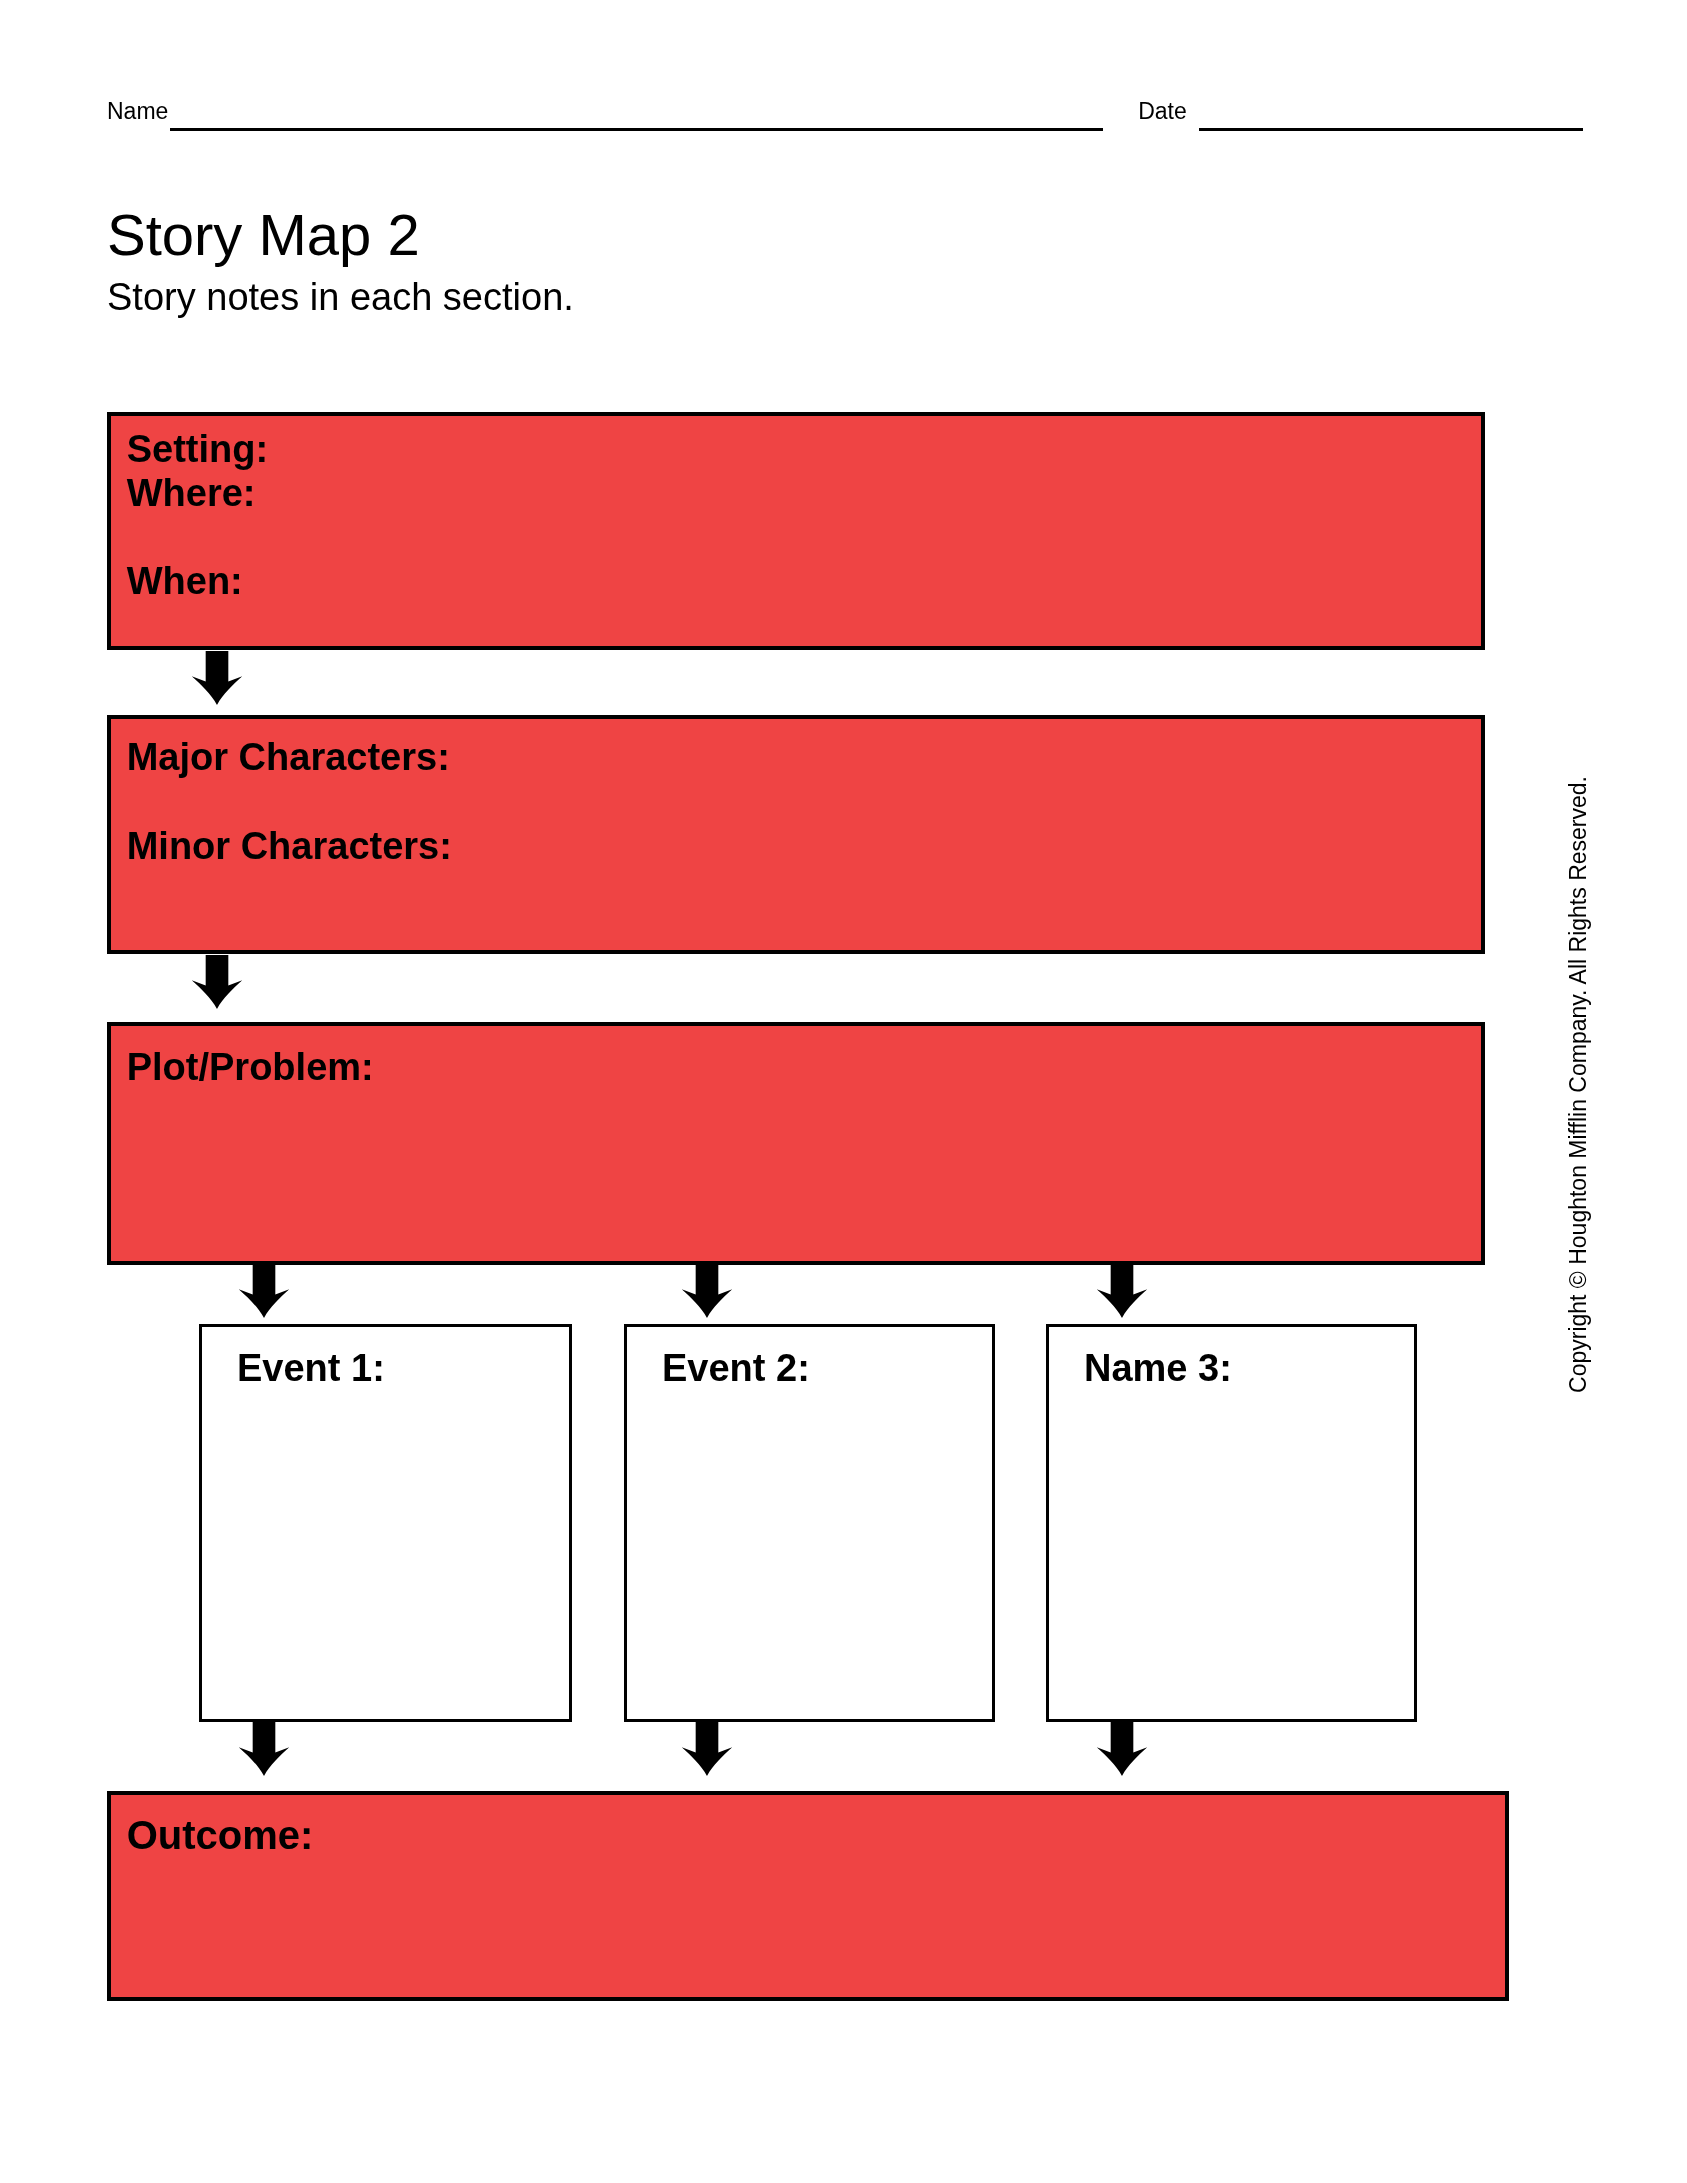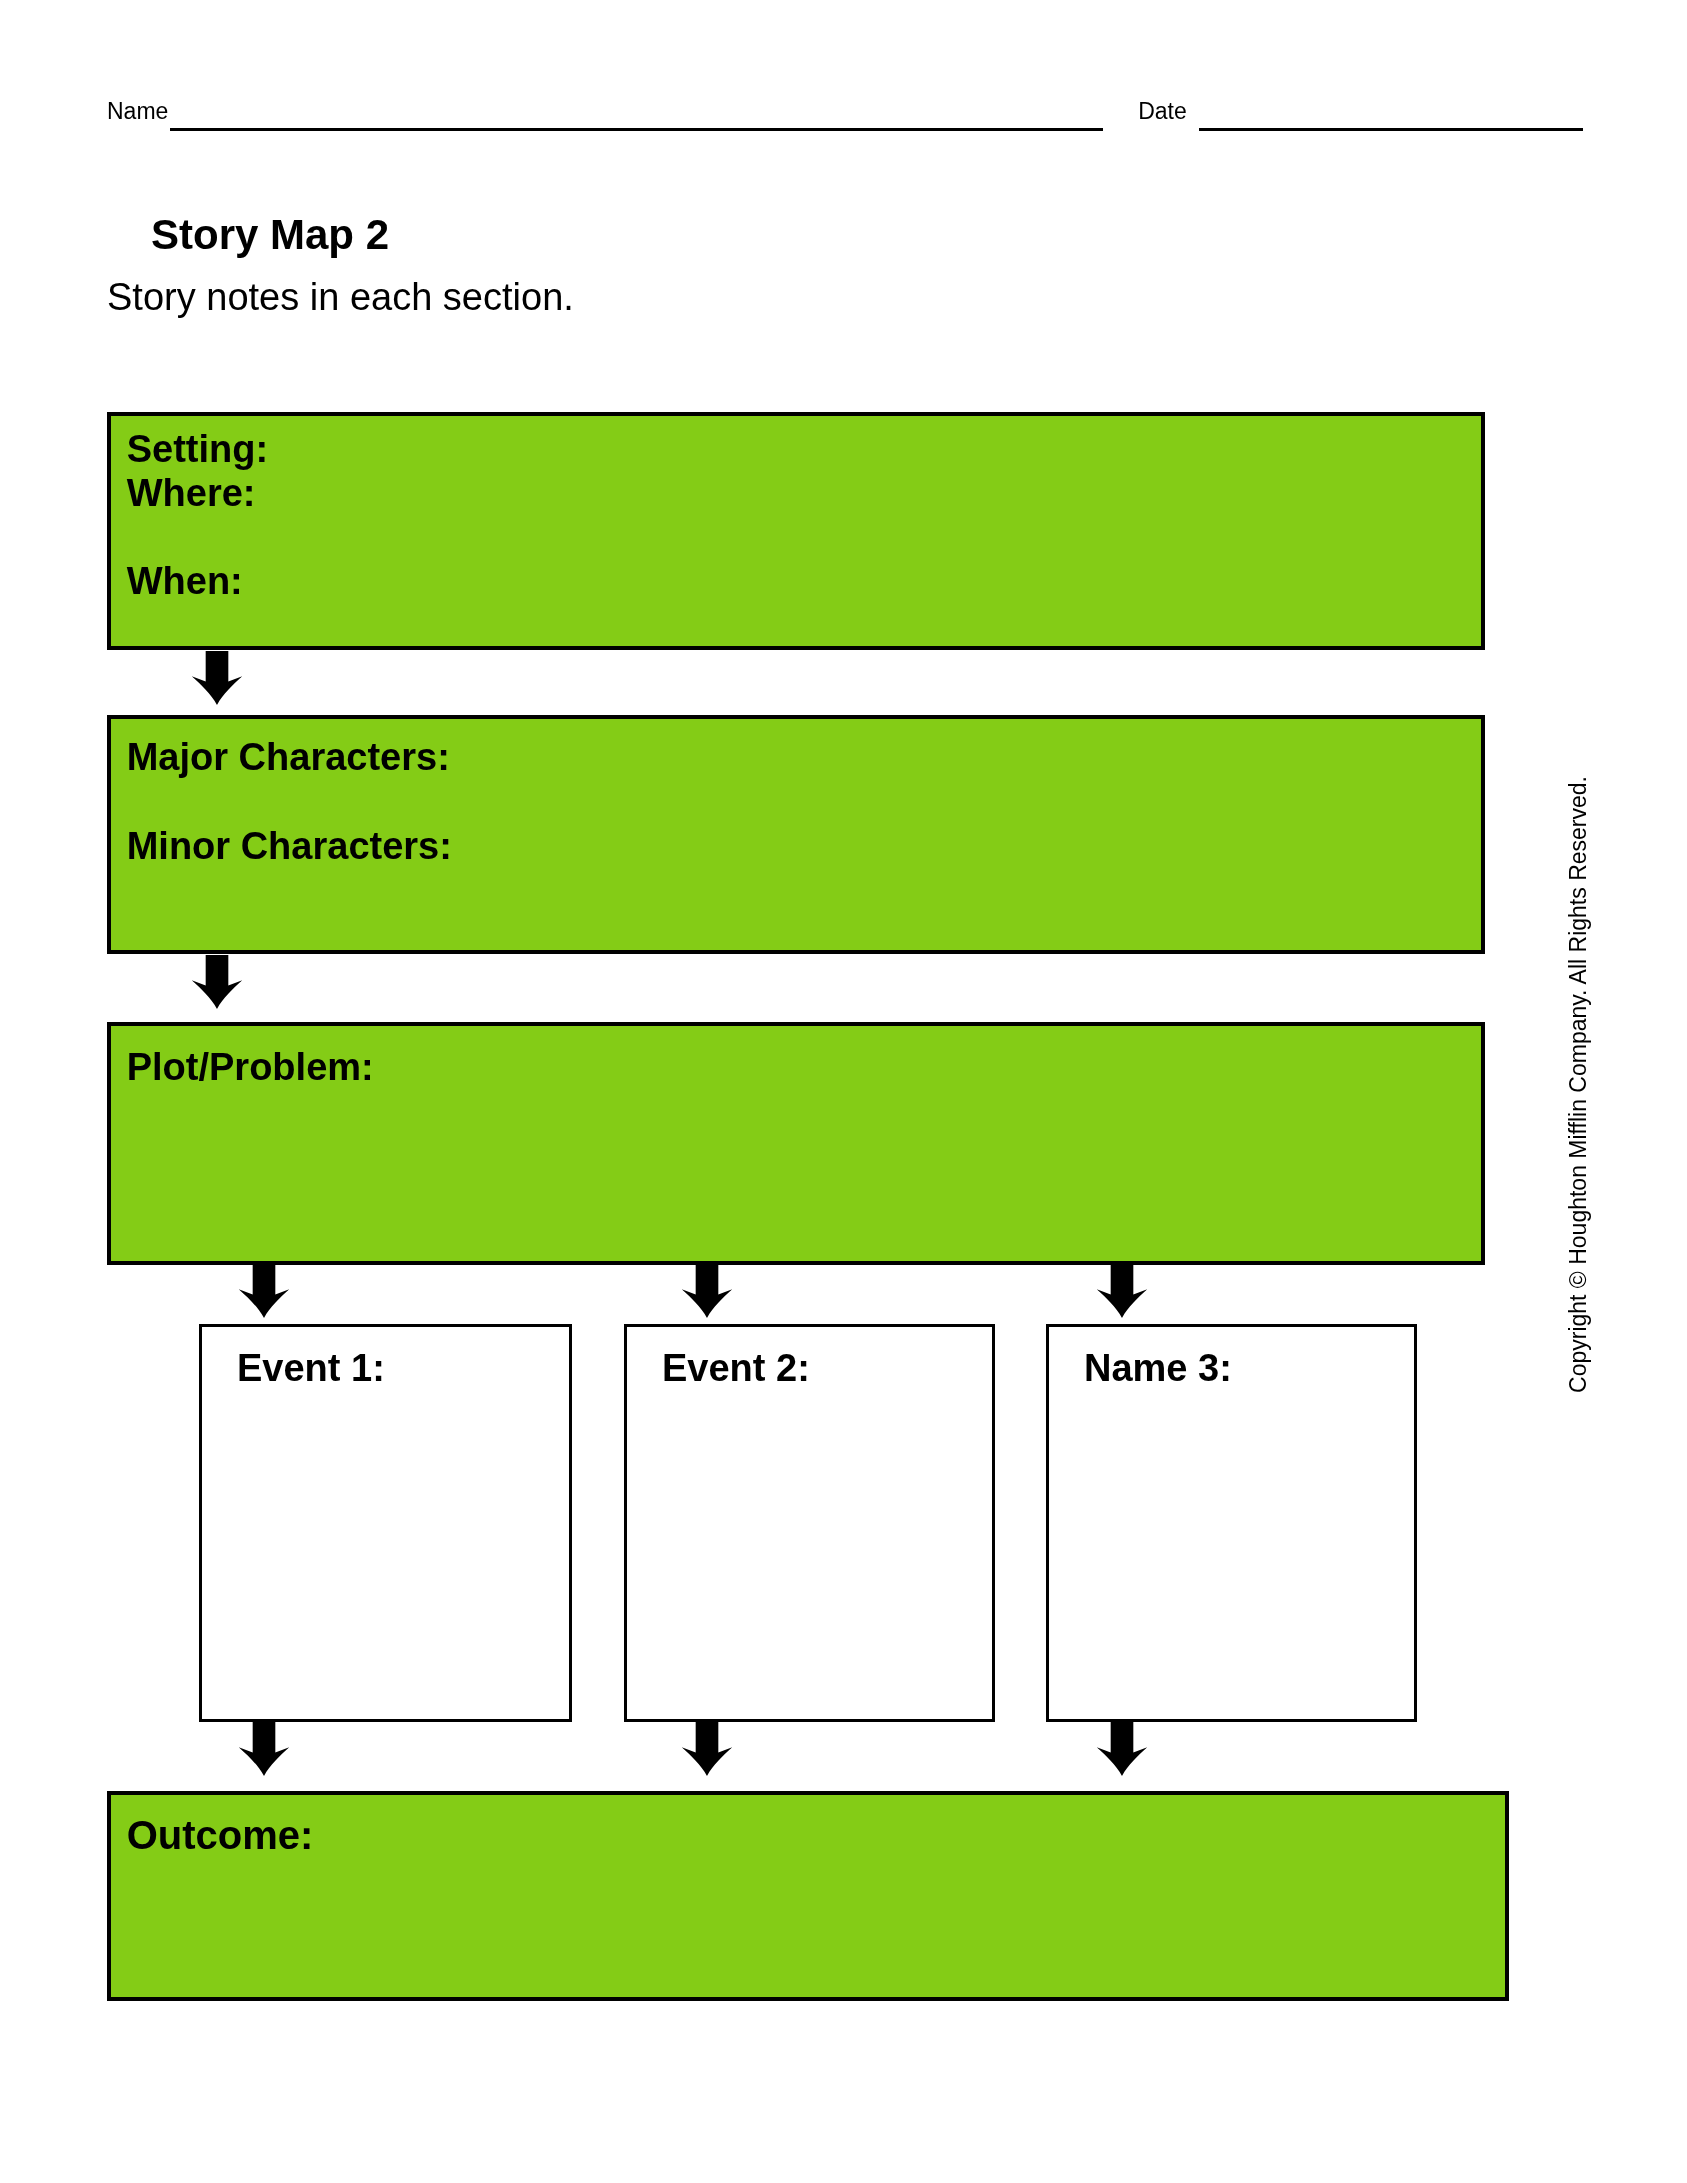--- a/index.html
+++ b/index.html
@@ -20,30 +20,30 @@
     font-size:23px; line-height:40px; white-space:nowrap;
   }
   .rule { border-bottom:3.5px solid #000; height:40px; }
   .rule-grow { flex:1 1 auto; margin-left:1.7px; }
   .date-label { margin-left:35px; }
   .date-rule { width:384px; margin-left:12.2px; }
 
   
   .title {
     position:absolute; left:107px; top:210px;
-    font-size:42px; font-weight:bold; line-height:49px;margin-left:44px;
+    font-size:58px; font-weight:normal; line-height:49px;
   }
   .instructions {
     position:absolute; left:107px; top:275px;
     font-size:38px; line-height:45px;
   }
 
   
   .box {
-    position:absolute; background:#84cc16;
+    position:absolute; background:#ef4444;
     border:4.4px solid #000000;
   }
   .label {
     position:relative; z-index:1;
     font-size:38px; font-weight:bold; line-height:44px;
   }
   .write-area {
     position:absolute; z-index:0;
     left:0; top:0; right:0; bottom:0;
   }

